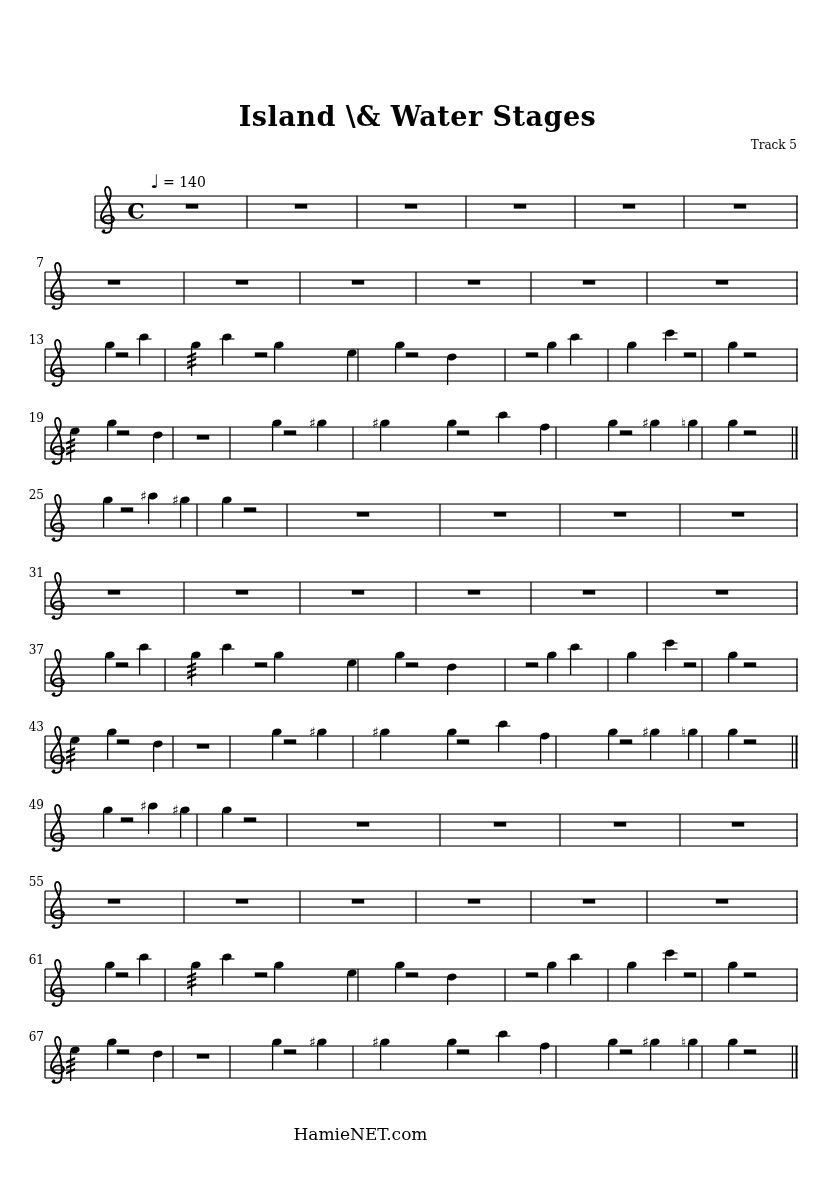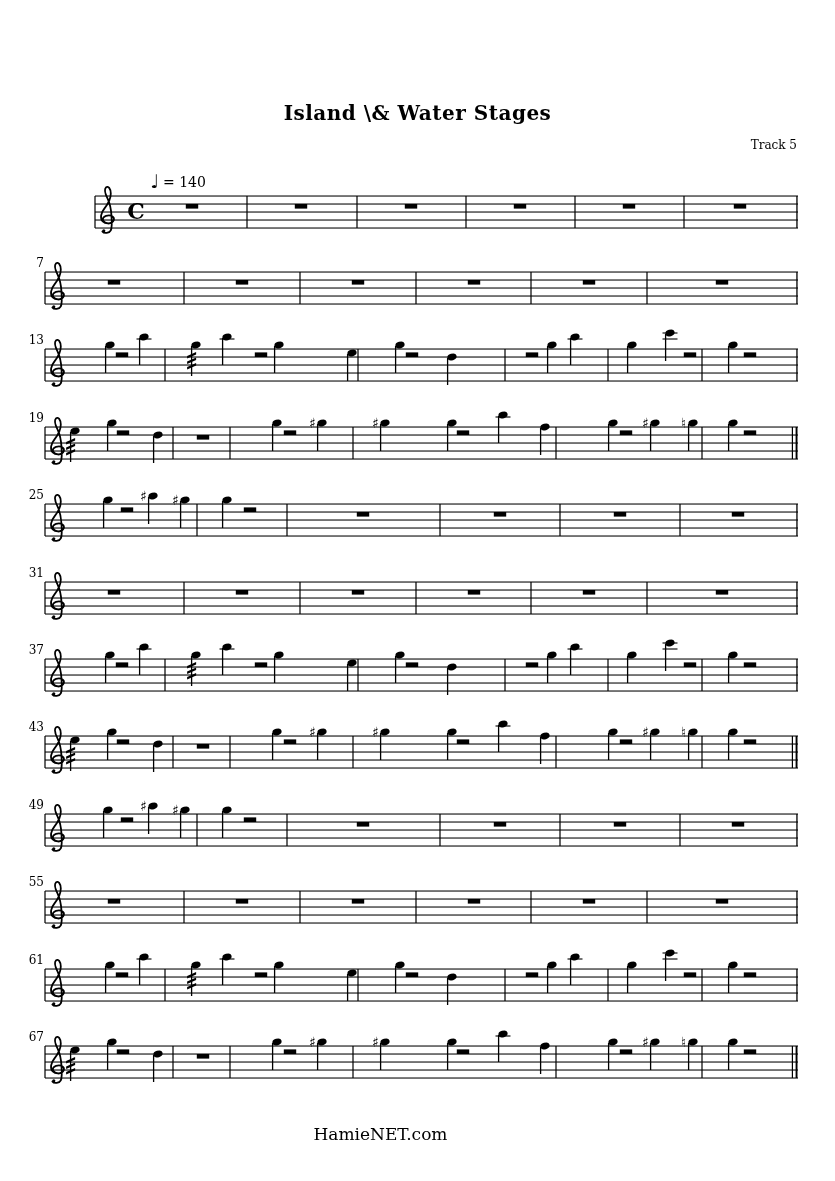--- a/index.html
+++ b/index.html
@@ -4,30 +4,30 @@
 <style>
   html,body{margin:0;padding:0;}
   body{
     width:835px;height:1181px;position:relative;
     background:#ffffff;color:#000000;
     font-family:"DejaVu Serif", serif;
     overflow:hidden;
   }
   .title{
     position:absolute;top:101px;left:0;width:835px;
-    text-align:center;font-size:20px;font-weight:bold;
+    text-align:center;font-size:27px;font-weight:bold;
     font-family:"DejaVu Serif", serif;letter-spacing:0.5px;
   }
   .track{
     position:absolute;top:138px;right:38px;
     font-size:12px;font-family:"DejaVu Serif", serif;
   }
   .footer{
     position:absolute;top:1124px;left:0;width:721px;
-    text-align:center;font-size:17px;font-family:"DejaVu Serif", serif;padding-left:20px;
+    text-align:center;font-size:17px;font-family:"DejaVu Serif", serif;
   }
   svg.score{position:absolute;left:0;top:0;}
 </style>
 </head>
 <body>
 
 <div class="title">Island \&amp; Water Stages</div>
 <div class="track">Track 5</div>
 
 <svg class="score" width="835" height="1181" viewBox="0 0 835 1181">

